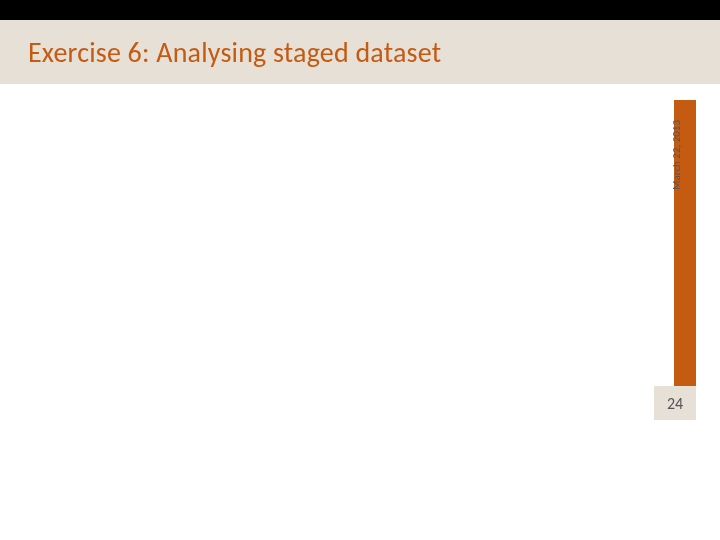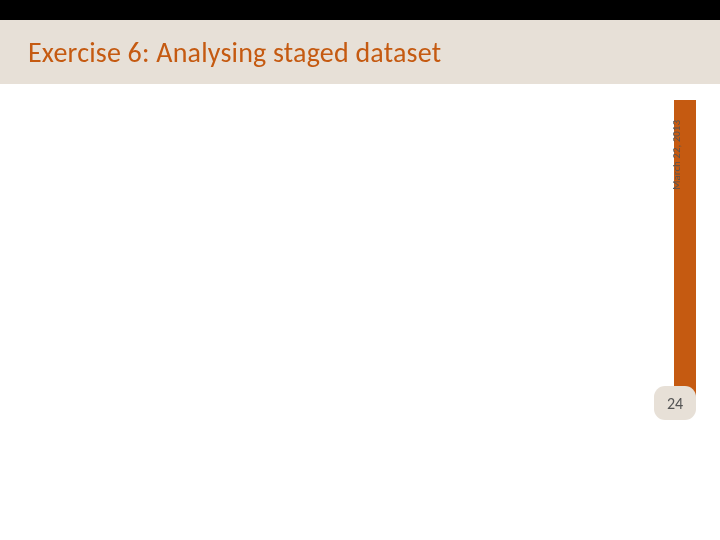--- a/index.html
+++ b/index.html
@@ -10,21 +10,21 @@
   .title { color: #c55a11; font-size: 28px; font-weight: 400; letter-spacing: 0.2px; }
   .content { position: absolute; top: 100px; left: 36px; right: 90px; }
   .bullet1 { font-size: 18px; color: #3a3a3a; margin-top: 12px; }
   .bullet1::before { content: "• "; color: #3a3a3a; }
   .bullet2 { font-size: 18px; color: #000; font-weight: 700; margin-top: 100px; line-height: 1.35; }
   .bullet2::before { content: "• "; font-weight: 700; }
   .sidebar { position: absolute; top: 100px; right: 24px; width: 60px; height: 300px; }
   .vstrip { position: absolute; top: 0; right: 0; width: 22px; height: 300px; background: #c55a11; }
   .vlabel-top { position: absolute; right: 26px; top: 20px; transform: rotate(-90deg); transform-origin: right top; font-size: 11px; color: #555; white-space: nowrap; }
   .vlabel-bottom { position: absolute; right: 3px; top: 292px; transform: rotate(-90deg); transform-origin: right top; font-size: 11px; color: #fff; white-space: nowrap; }
-  .pagenum-box { position: absolute; right: 24px; bottom: 56px; width: 42px; height: 34px; background: #e7e0d7; display: flex; align-items: center; justify-content: center; border-radius: 11px; }
+  .pagenum-box { position: absolute; right: 24px; bottom: 56px; width: 42px; height: 34px; background: #e7e0d7; display: flex; align-items: center; justify-content: center; }
   .pagenum { font-size: 16px; color: #555; }
 </style>
 </head>
 <body>
 <div class="slide">
 
   <div class="topbar"></div>
 
   <div class="titlebar">
     <div class="title">Exercise 6: Analysing staged dataset</div>

